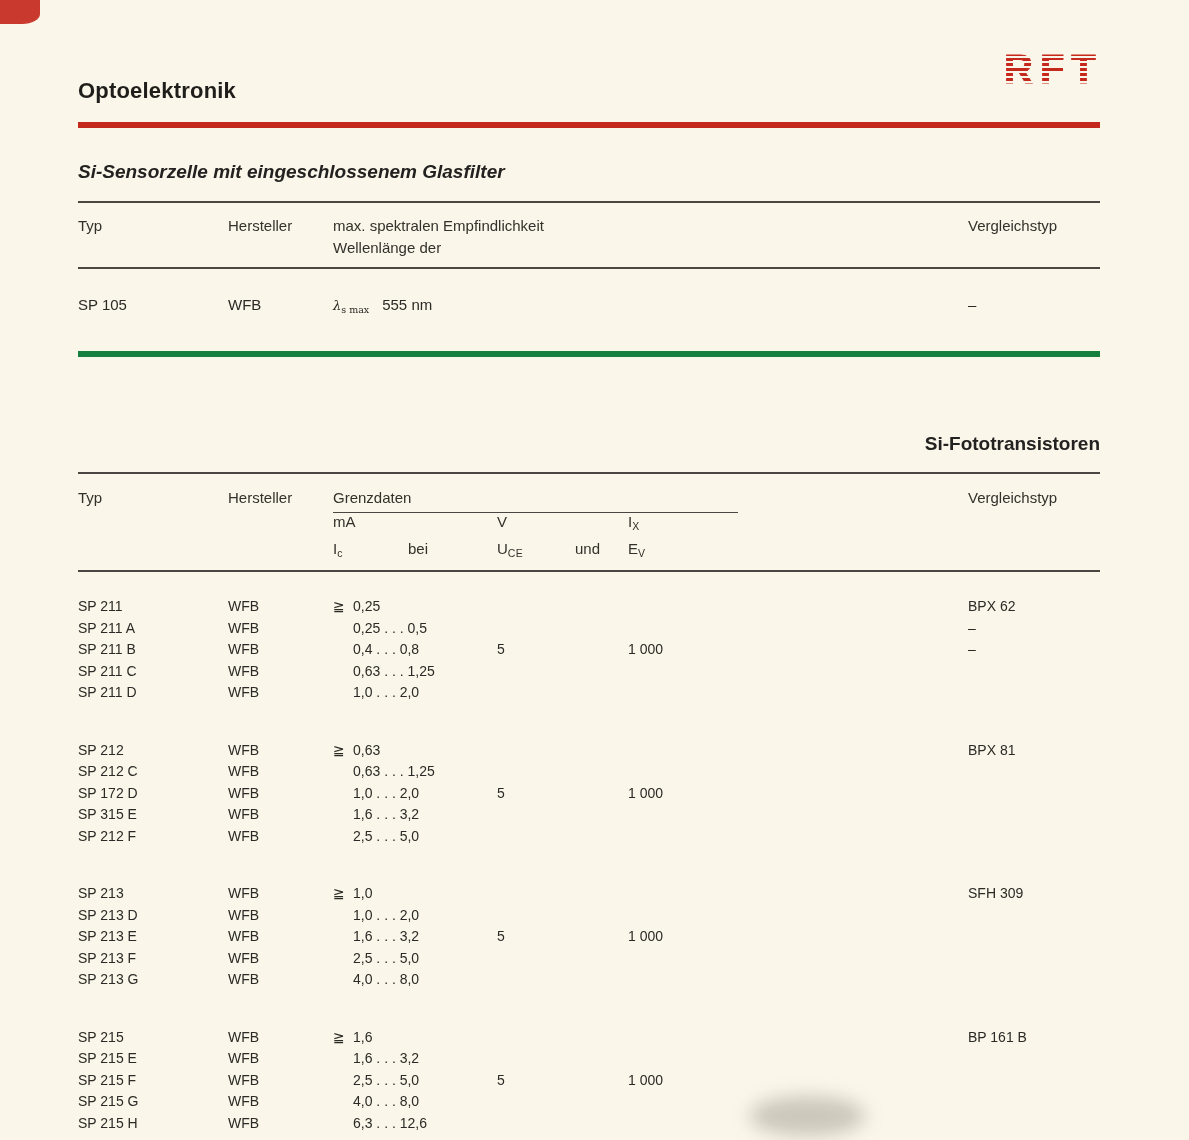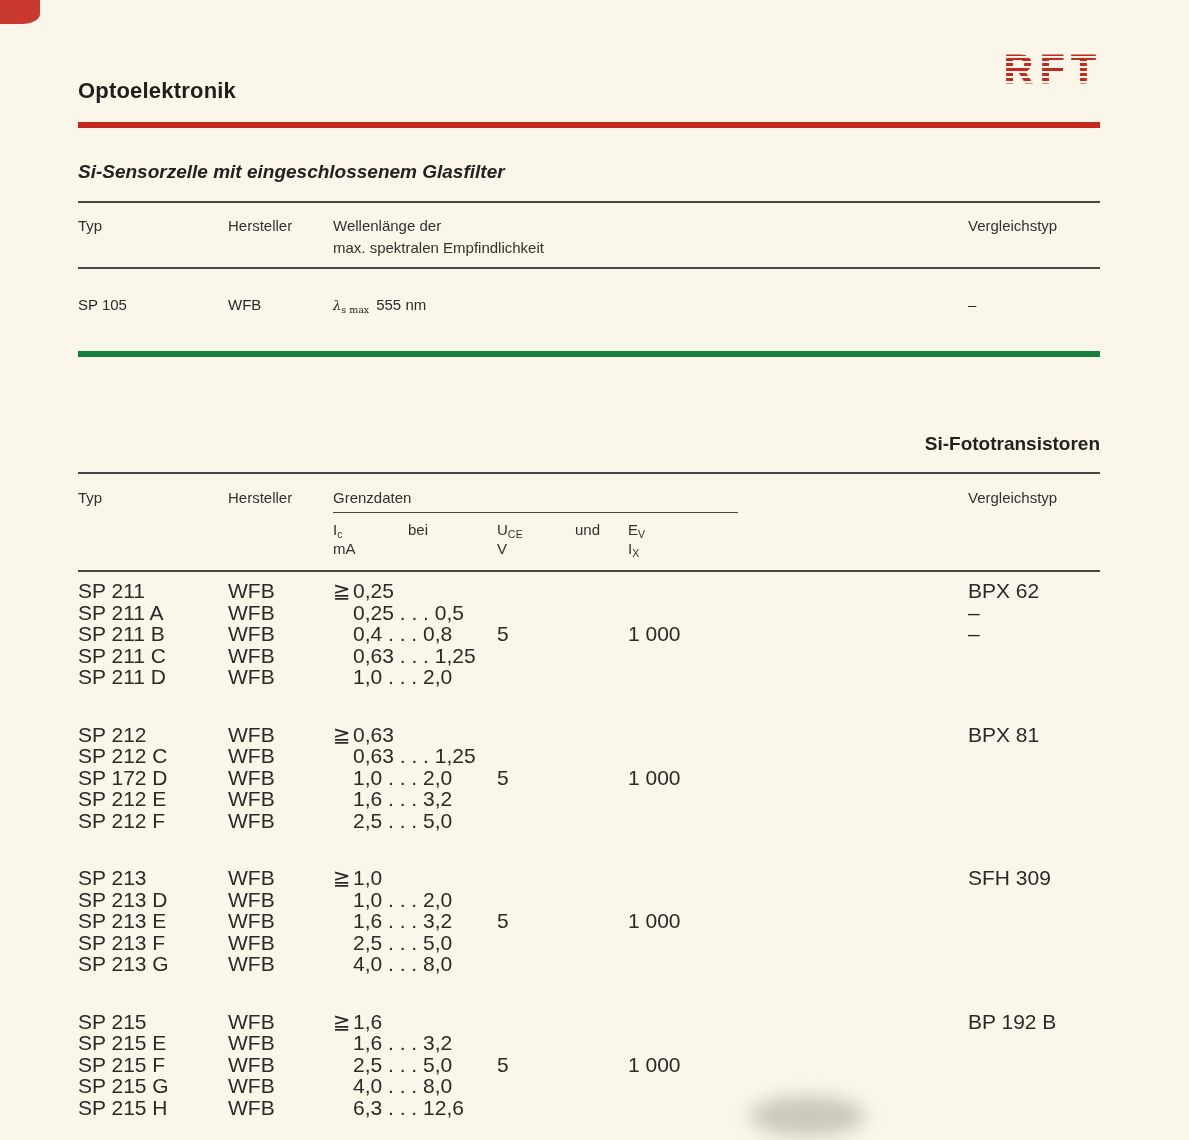--- a/index.html
+++ b/index.html
@@ -48,42 +48,42 @@
     border-bottom: 2px solid #4a4641;
     padding: 12px 0 8px;
     font-size: 15px; line-height: 22px; color: #33312c;
   }
   .t1-body {
     border-bottom: 6px solid #15803d;
     padding: 26px 0 34px;
     font-size: 15px; line-height: 20px;
   }
   .lambda { font-family: "DejaVu Serif", serif; font-style: italic; font-size: 13px; }
-  .lambda-sub { font-family: "DejaVu Serif", serif; font-size: 9.5px; position: relative; top: 3px; margin-right: 7px; }
+  .lambda-sub { font-family: "DejaVu Serif", serif; font-size: 9.5px; position: relative; top: 3px; margin-right: 13px; }
   .lambda-value { font-size: 15px; }
 
   
   .table2 { margin-top: 16px; }
   .t2-head {
     border-top: 2px solid #4a4641;
     border-bottom: 2px solid #4a4641;
     padding: 15px 0 11px;
     font-size: 15px; line-height: 18px; color: #33312c;
   }
   .span36 { grid-column: 3 / 7; }
   .col7 { grid-column: 7; }
   .grenz-underline {
     margin-left: 255px; width: 405px; height: 0;
     border-bottom: 1.5px solid #4a4641; margin-top: 5px;
   }
   .hrow2 { margin-top: 8px; }
   .w75 { display: inline-block; width: 75px; }
   .subsc { font-size: 10.5px; position: relative; top: 3px; letter-spacing: 0.3px; }
 
-  .t2-body { padding: 8px 0 0 0; font-size: 21px; }
+  .t2-body { padding: 24px 0 0 0; font-size: 14px; }
   .trow { line-height: 21.5px; }
   .row-group + .row-group { margin-top: 36px; }
   .c-ic { display: flex; }
   .ge-slot { display: inline-block; flex: 0 0 20px; width: 20px; }
 
   .bottom-rule { margin-top: 24px; height: 2px; background: #4a4641; }
 
   
   .logo {
     position: absolute; top: 50px; right: 89px;
@@ -129,22 +129,22 @@
   <div class="red-rule"></div>
 
   <h2 class="section-heading s1">Si-Sensorzelle mit eingeschlossenem Glasfilter</h2>
 
   <div class="table1">
     <div class="t1-head">
       <div class="g1">
         <div>Typ</div>
         <div>Hersteller</div>
         <div>
+          <div>max. spektralen Empfindlichkeit</div>
           <div>Wellenlänge der</div>
-          <div>max. spektralen Empfindlichkeit</div>
         </div>
         <div>Vergleichstyp</div>
       </div>
     </div>
     <div class="t1-body">
       <div class="g1">
         <div>SP 105</div>
         <div>WFB</div>
         <div>
           <span class="lambda">λ</span><span class="lambda-sub">s max</span><span class="lambda-value">555 nm</span>
@@ -158,40 +158,40 @@
 
   <div class="table2">
     <div class="t2-head">
       <div class="g2">
         <div>Typ</div>
         <div>Hersteller</div>
         <div class="span36">Grenzdaten</div>
         <div class="col7">Vergleichstyp</div>
       </div>
       <div class="grenz-underline"></div>
+      <div class="g2">
+        <div></div>
+        <div></div>
+        <div>mA</div>
+        <div>V</div>
+        <div></div>
+        <div><span>I</span><span class="subsc">X</span></div>
+        <div></div>
+      </div>
       <div class="g2 hrow2">
         <div></div>
         <div></div>
         <div>
           <span class="w75"><span>I</span><span class="subsc">c</span></span><span>bei</span>
         </div>
         <div><span>U</span><span class="subsc">CE</span></div>
         <div>und</div>
         <div><span>E</span><span class="subsc">V</span></div>
         <div></div>
       </div>
-      <div class="g2">
-        <div></div>
-        <div></div>
-        <div>mA</div>
-        <div>V</div>
-        <div></div>
-        <div><span>I</span><span class="subsc">X</span></div>
-        <div></div>
-      </div>
     </div>
     <div class="t2-body">
         <div class="row-group">
           <div class="g2 trow">
             <div class="tcell">SP 211</div>
             <div class="tcell">WFB</div>
             <div class="c-ic">
               <span class="ge-slot">≧</span>
               <span class="ic-val">0,25</span>
             </div>
@@ -280,21 +280,21 @@
             <div class="c-ic">
               <span class="ge-slot"></span>
               <span class="ic-val">1,0 . . . 2,0</span>
             </div>
             <div class="tcell">5</div>
             <div class="tcell"></div>
             <div class="tcell">1 000</div>
             <div class="tcell"></div>
           </div>
           <div class="g2 trow">
-            <div class="tcell">SP 212 E</div>
+            <div class="tcell">SP 315 E</div>
             <div class="tcell">WFB</div>
             <div class="c-ic">
               <span class="ge-slot"></span>
               <span class="ic-val">1,6 . . . 3,2</span>
             </div>
             <div class="tcell"></div>
             <div class="tcell"></div>
             <div class="tcell"></div>
             <div class="tcell"></div>
           </div>
@@ -377,21 +377,21 @@
           <div class="g2 trow">
             <div class="tcell">SP 215</div>
             <div class="tcell">WFB</div>
             <div class="c-ic">
               <span class="ge-slot">≧</span>
               <span class="ic-val">1,6</span>
             </div>
             <div class="tcell"></div>
             <div class="tcell"></div>
             <div class="tcell"></div>
-            <div class="tcell">BP 192 B</div>
+            <div class="tcell">BP 161 B</div>
           </div>
           <div class="g2 trow">
             <div class="tcell">SP 215 E</div>
             <div class="tcell">WFB</div>
             <div class="c-ic">
               <span class="ge-slot"></span>
               <span class="ic-val">1,6 . . . 3,2</span>
             </div>
             <div class="tcell"></div>
             <div class="tcell"></div>

